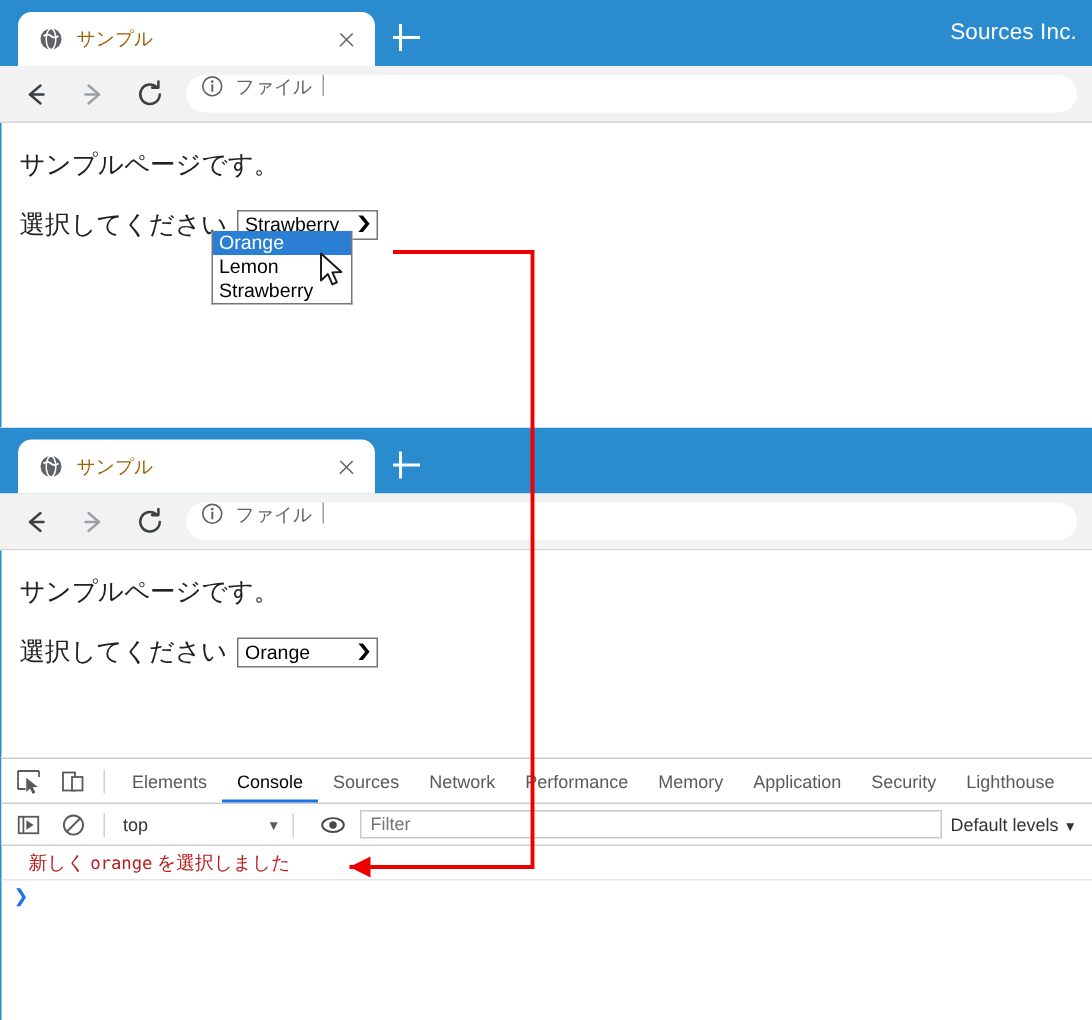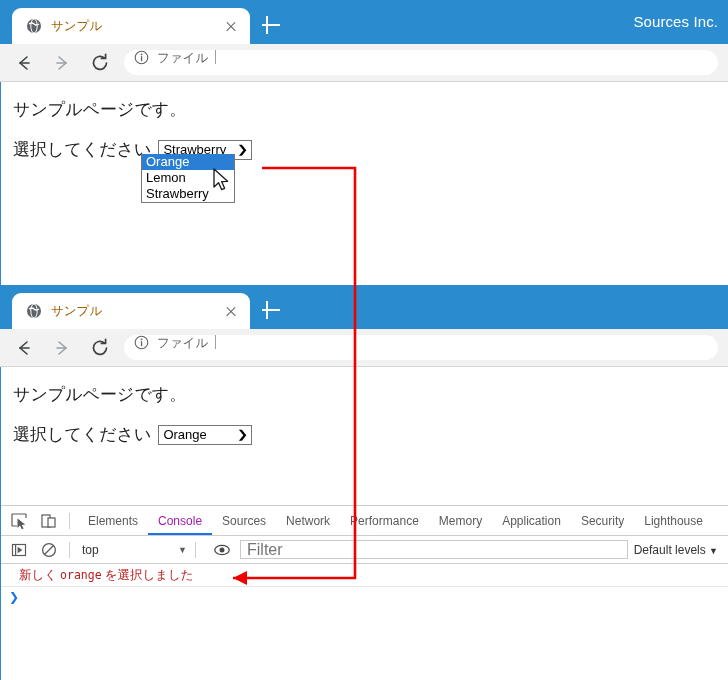--- a/index.html
+++ b/index.html
@@ -244,21 +244,21 @@
   .dt-tab {
     font-size: 12px;
     color: #5a5a5a;
     padding: 0 10px;
     line-height: 28px;
     height: 28px;
     white-space: nowrap;
     flex: 0 0 auto;
   }
   .dt-tab.active {
-    color: #a21caf;
+    color: #000000;
     box-shadow: inset 0 -2px 0 #1a73e8;
   }
 
   .dt-consolebar {
     height: 27px;
     border-bottom: 1px solid #cdcdcd;
     display: flex;
     align-items: center;
     background: #ffffff;
   }
@@ -272,21 +272,21 @@
     justify-content: space-between;
     flex: 0 0 auto;
   }
   .ctx-select .tri { font-size: 9px; color: #5a5a5a; }
   .filter-input {
     flex: 1 1 auto;
     height: 19px;
     margin: 0 6px;
     border: 1px solid #c9c9c9;
     background: #fff;
-    font-size: 16px;
+    font-size: 12px;
     color: #9a9a9a;
     line-height: 19px;
     padding-left: 6px;
     box-sizing: border-box;
     max-width: 475px;
   }
   .levels {
     font-size: 12px;
     color: #333;
     white-space: nowrap;

